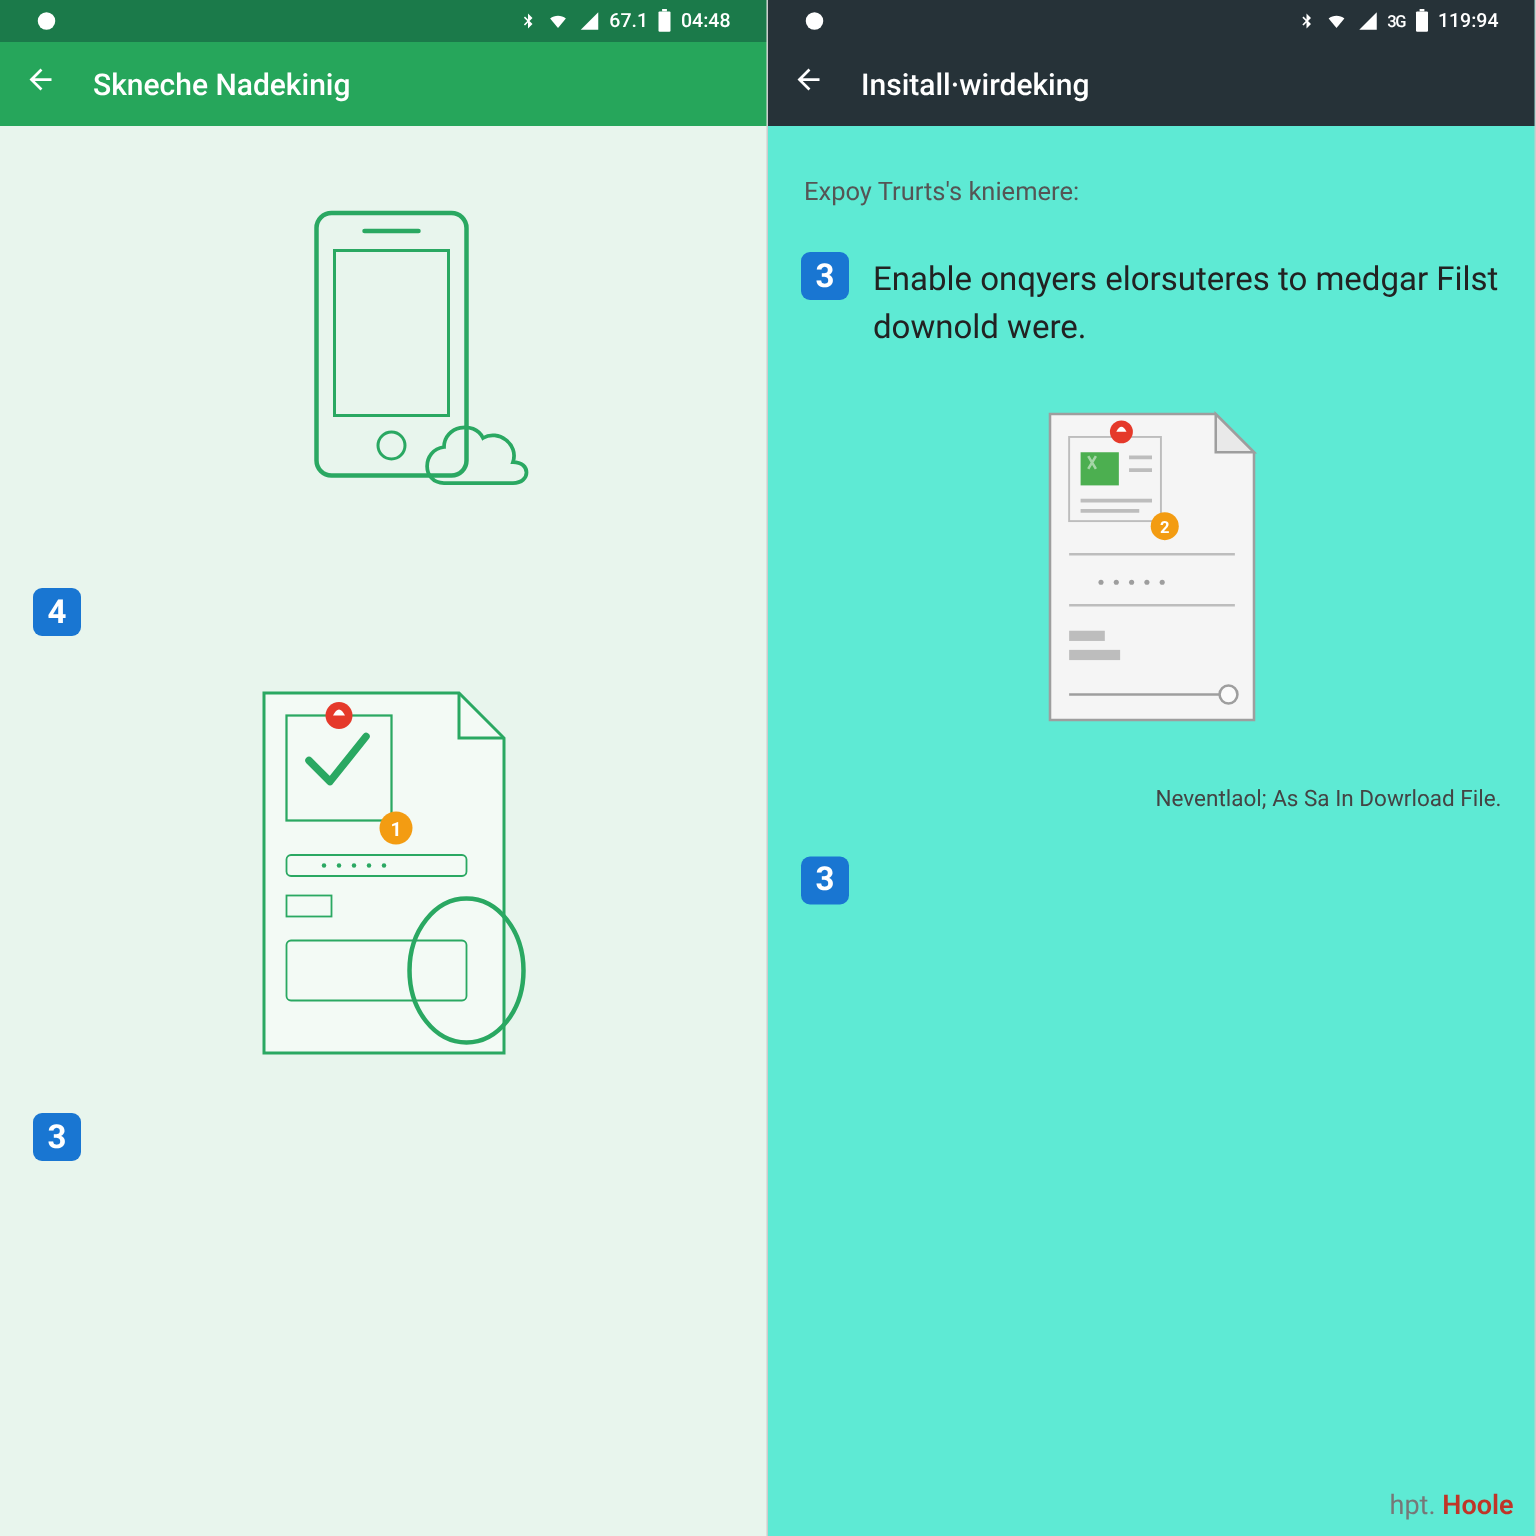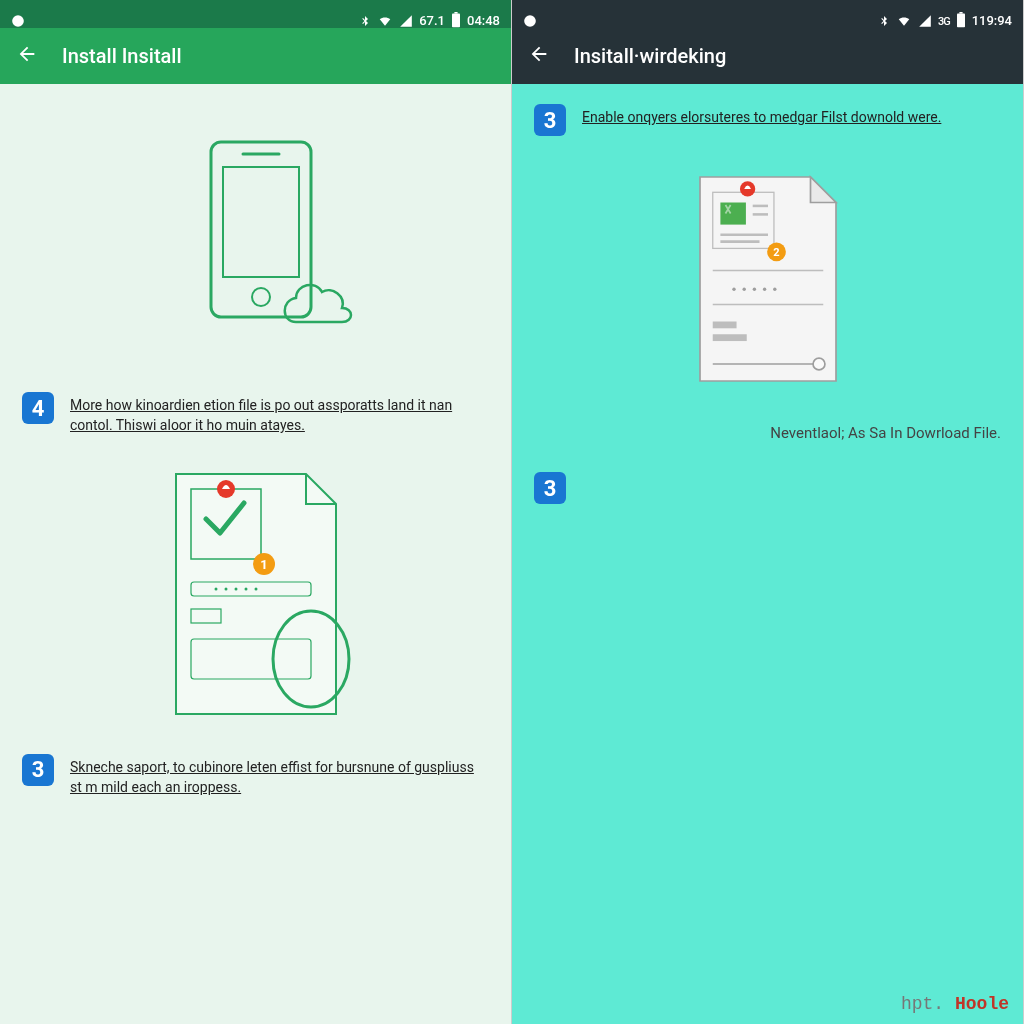--- a/index.html
+++ b/index.html
@@ -17,23 +17,23 @@
   position: relative;
   border-right: 1px solid #ccc;
 }
 .pane.left { background: #e8f5ed; }
 .pane.right { background: #5eead4; }
 
 
 .statusbar {
   height: 28px;
   display: flex;
-  align-items: flex-end;
+  align-items: center;
   justify-content: flex-end;
-  padding: 0 11px;
+  padding: 0 24px;
   gap: 6px;
   color: #fff;
   font-size: 13px;
   font-weight: 500;
 }
 .statusbar.left-sb { background: #1b7a4a; }
 .statusbar.right-sb { background: #263238; justify-content: flex-end; }
 .statusbar .sb-left-icon { margin-right: auto; }
 .sb-icon { display:inline-flex; align-items:center; justify-content:center; }
 
@@ -61,45 +61,43 @@
   width: 32px; height: 32px;
   border-radius: 6px;
   color: #fff;
   font-size: 22px;
   font-weight: 700;
   display:flex; align-items:center; justify-content:center;
   flex-shrink:0;
 }
 .step-badge.blue { background:#1976d2; }
 .step-text {
-  font-size: 14px;
+  font-size: 22px;
   line-height: 1.45;
   color:#222;
   padding-top: 3px;
-  text-decoration: underline;
 }
 
 .illus-wrap { display:flex; justify-content:center; margin:28px 0 30px 0; }
 .caption { text-align:right; color:#444; font-size:15px; margin: 14px 0 30px 0; }
 
 
 .phone-svg { width: 230px; height: 230px; }
 
 
 .doc-svg { width: 200px; height: 260px; }
 .doc-svg.small { width: 170px; height: 230px; }
 
 
 .watermark {
   position:absolute;
   bottom: 10px;
   right: 14px;
   font-size: 18px;
   color:#777;
-  font-family:Liberation Mono, monospace;
 }
 .watermark .red { color:#c03528; font-weight:600; }
 </style>
 </head>
 <body>
 
 <div class="pane left">
   <div class="statusbar left-sb">
     <span class="sb-icon sb-left-icon">
       <svg width="14" height="14" viewBox="0 0 24 24" fill="#fff">
@@ -130,40 +128,39 @@
     </span>
     <span>04:48</span>
   </div>
 
   <div class="header left-h">
     <span class="back-arrow">
       <svg width="22" height="22" viewBox="0 0 24 24" fill="#fff">
           <path d="M20 11H7.8l5.6-5.6L12 4l-8 8 8 8 1.4-1.4L7.8 13H20v-2z"></path>
         </svg>
     </span>
-    <span>Install Insitall</span>
+    <span>Skneche Nadekinig</span>
   </div>
 
   <div class="content">
 
     <div class="illus-wrap">
       <svg class="phone-svg" viewBox="0 0 230 230">
 
         <rect x="70" y="10" width="100" height="175" rx="10" fill="none" stroke="#2aa862" stroke-width="3"></rect>
         <rect x="82" y="35" width="76" height="110" fill="none" stroke="#2aa862" stroke-width="2"></rect>
         <circle cx="120" cy="165" r="9" fill="none" stroke="#2aa862" stroke-width="2"></circle>
         <line x1="102" y1="22" x2="138" y2="22" stroke="#2aa862" stroke-width="3" stroke-linecap="round"></line>
 
         <path d="M155 190 c-15 0 -15 -22 0 -24 c0 -14 20 -18 26 -6 c10 -6 24 4 20 16 c12 0 12 14 0 14 z" fill="none" stroke="#2aa862" stroke-width="2.5"></path>
       </svg>
     </div>
 
     <div class="step-row">
       <div class="step-badge blue">4</div>
-      <div class="step-text">More how kinoardien etion file is po out assporatts land it nan contol. Thiswi aloor it ho muin atayes.</div>
     </div>
 
     <div class="illus-wrap">
       <svg class="doc-svg" viewBox="0 0 200 260">
 
         <path d="M20 10 H150 L180 40 V250 H20 Z" fill="#f3faf5" stroke="#2aa862" stroke-width="2"></path>
         <path d="M150 10 L150 40 L180 40" fill="none" stroke="#2aa862" stroke-width="2"></path>
 
         <rect x="35" y="25" width="70" height="70" fill="none" stroke="#2aa862" stroke-width="1.5"></rect>
 
@@ -183,21 +180,20 @@
           <circle cx="100" cy="125" r="1.5" fill="#2aa862"></circle>
         <rect x="35" y="145" width="30" height="14" fill="none" stroke="#2aa862" stroke-width="1.2"></rect>
         <rect x="35" y="175" width="120" height="40" rx="3" fill="none" stroke="#2aa862" stroke-width="1.2"></rect>
 
         <ellipse cx="155" cy="195" rx="38" ry="48" fill="none" stroke="#2aa862" stroke-width="3"></ellipse>
       </svg>
     </div>
 
     <div class="step-row">
       <div class="step-badge blue">3</div>
-      <div class="step-text">Skneche saport, to cubinore leten effist for bursnune of guspliuss st m mild each an iroppess.</div>
     </div>
 
   </div>
 </div>
 
 <div class="pane right">
   <div class="statusbar right-sb">
     <span class="sb-icon sb-left-icon">
       <svg width="14" height="14" viewBox="0 0 24 24" fill="#fff">
           <circle cx="12" cy="12" r="10"></circle>
@@ -231,20 +227,21 @@
   <div class="header right-h">
     <span class="back-arrow">
       <svg width="22" height="22" viewBox="0 0 24 24" fill="#fff">
           <path d="M20 11H7.8l5.6-5.6L12 4l-8 8 8 8 1.4-1.4L7.8 13H20v-2z"></path>
         </svg>
     </span>
     <span>Insitall·wirdeking</span>
   </div>
 
   <div class="content">
+    <div class="subtitle">Expoy Trurts's kniemere:</div>
 
     <div class="step-row">
       <div class="step-badge blue">3</div>
       <div class="step-text">Enable onqyers elorsuteres to medgar Filst downold were.</div>
     </div>
 
     <div class="illus-wrap">
       <svg class="doc-svg small" viewBox="0 0 200 260">
         <path d="M20 10 H150 L180 40 V250 H20 Z" fill="#f5f5f5" stroke="#9e9e9e" stroke-width="2"></path>
         <path d="M150 10 L150 40 L180 40 Z" fill="#e9e9e9" stroke="#9e9e9e" stroke-width="2"></path>

